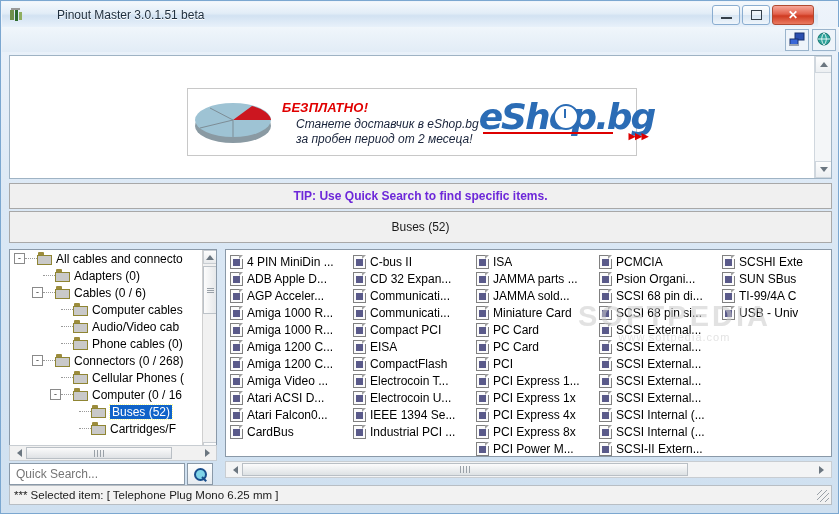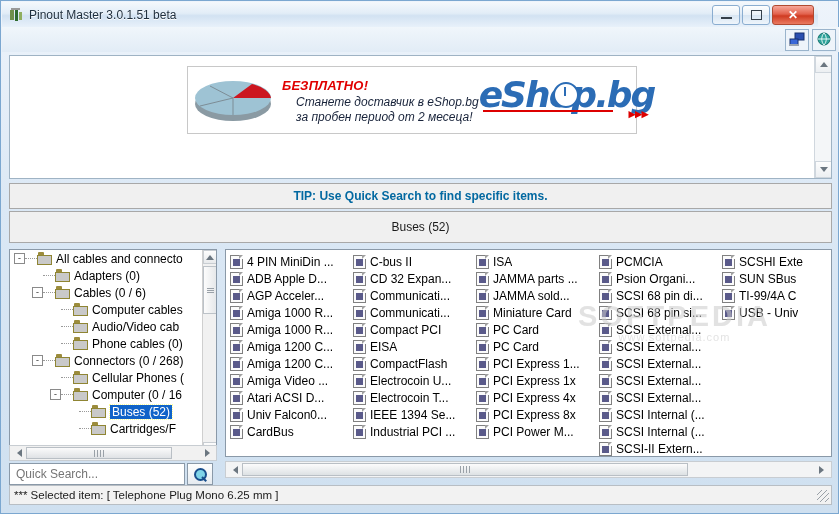--- a/index.html
+++ b/index.html
@@ -11,21 +11,21 @@
   .window{
     position:absolute;left:0;top:0;width:839px;height:514px;
     box-sizing:border-box;
     background:linear-gradient(to bottom,#eef4fb 0%,#dbe8f5 40%,#cfe0f0 100%);
     border:1px solid #7ba7d0;
   }
   
   .titlebar{
     position:absolute;left:1px;top:1px;width:816px;height:25px;
     background:linear-gradient(to bottom,#f4f8fc 0%,#e2edf7 45%,#d2e2f2 55%,#e8f1fa 100%);
-    display:flex;align-items:center;
+    display:flex;align-items:center;gap:28px;
   }
   .title-icon{
     width:16px;height:16px;margin-left:6px;margin-right:5px;position:relative;flex:none;
   }
   .title-text{
     font-size:12px;color:#20303f;white-space:nowrap;
     text-shadow:0 1px 0 #fff;
   }
   .winbtns{position:absolute;right:4px;top:3px;display:flex;gap:2px;}
   .winbtn{
@@ -53,21 +53,21 @@
     display:flex;align-items:center;justify-content:center;position:relative;
   }
   
   .banner-panel{
     position:absolute;left:8px;top:54px;width:823px;height:124px;
     background:#fff;border:1px solid #9fb3c4;box-sizing:border-box;
     overflow:hidden;
   }
   .banner-inner{
     position:absolute;left:0;top:0;right:17px;bottom:0;
-    display:flex;align-items:flex-start;justify-content:center;
+    display:flex;align-items:center;justify-content:center;
   }
   .ad{
     margin-top:10px;width:450px;height:68px;
     border:1px solid #c8c8c8;background:#fff;
     display:flex;align-items:center;box-sizing:border-box;
   }
   .ad-pie{width:86px;height:60px;flex:none;position:relative;margin-left:2px;}
   .ad-text{flex:1;padding-left:6px;line-height:1.25;}
   .ad-free{
     font-size:13px;font-weight:bold;font-style:italic;color:#e00000;
@@ -107,21 +107,21 @@
   .tri.up{border-bottom:5px solid #6b7680;}
   .tri.dn{border-top:5px solid #6b7680;}
   .tri.lf{width:0;height:0;border-top:4px solid transparent;border-bottom:4px solid transparent;border-right:5px solid #6b7680;}
   .tri.rt{width:0;height:0;border-top:4px solid transparent;border-bottom:4px solid transparent;border-left:5px solid #6b7680;}
   
   .tipbar{
     position:absolute;left:8px;top:182px;width:823px;height:26px;
     background:#f0f0f0;border:1px solid #a8a8a8;box-sizing:border-box;
     display:flex;align-items:center;justify-content:center;
   }
-  .tiptext{font-size:12px;font-weight:bold;color:#0369a1;}
+  .tiptext{font-size:12px;font-weight:bold;color:#6d28d9;}
   
   .headerbar{
     position:absolute;left:8px;top:210px;width:823px;height:32px;
     background:#f0f0f0;border:1px solid #a8a8a8;box-sizing:border-box;
     display:flex;align-items:center;justify-content:center;
   }
   .headertext{font-size:12px;color:#1b1b1b;}
   
   .treepanel{
     position:absolute;left:8px;top:248px;width:208px;height:208px;
@@ -507,21 +507,21 @@
           <div class="lrow">
             <span class="fileicon"></span>
             <span class="ltext">Amiga Video ...</span>
           </div>
           <div class="lrow">
             <span class="fileicon"></span>
             <span class="ltext">Atari ACSI D...</span>
           </div>
           <div class="lrow">
             <span class="fileicon"></span>
-            <span class="ltext">Univ Falcon0...</span>
+            <span class="ltext">Atari Falcon0...</span>
           </div>
           <div class="lrow">
             <span class="fileicon"></span>
             <span class="ltext">CardBus</span>
           </div>
         </div>
         <div class="lcol">
           <div class="lrow">
             <span class="fileicon"></span>
             <span class="ltext">C-bus II</span>
@@ -545,28 +545,28 @@
           <div class="lrow">
             <span class="fileicon"></span>
             <span class="ltext">EISA</span>
           </div>
           <div class="lrow">
             <span class="fileicon"></span>
             <span class="ltext">CompactFlash</span>
           </div>
           <div class="lrow">
             <span class="fileicon"></span>
+            <span class="ltext">Electrocoin T...</span>
+          </div>
+          <div class="lrow">
+            <span class="fileicon"></span>
             <span class="ltext">Electrocoin U...</span>
           </div>
           <div class="lrow">
             <span class="fileicon"></span>
-            <span class="ltext">Electrocoin T...</span>
-          </div>
-          <div class="lrow">
-            <span class="fileicon"></span>
             <span class="ltext">IEEE 1394 Se...</span>
           </div>
           <div class="lrow">
             <span class="fileicon"></span>
             <span class="ltext">Industrial PCI ...</span>
           </div>
         </div>
         <div class="lcol">
           <div class="lrow">
             <span class="fileicon"></span>
@@ -584,20 +584,24 @@
             <span class="fileicon"></span>
             <span class="ltext">Miniature Card</span>
           </div>
           <div class="lrow">
             <span class="fileicon"></span>
             <span class="ltext">PC Card</span>
           </div>
           <div class="lrow">
             <span class="fileicon"></span>
             <span class="ltext">PC Card</span>
+          </div>
+          <div class="lrow">
+            <span class="fileicon"></span>
+            <span class="ltext">PCI</span>
           </div>
           <div class="lrow">
             <span class="fileicon"></span>
             <span class="ltext">PCI Express 1...</span>
           </div>
           <div class="lrow">
             <span class="fileicon"></span>
             <span class="ltext">PCI Express 1x</span>
           </div>
           <div class="lrow">

